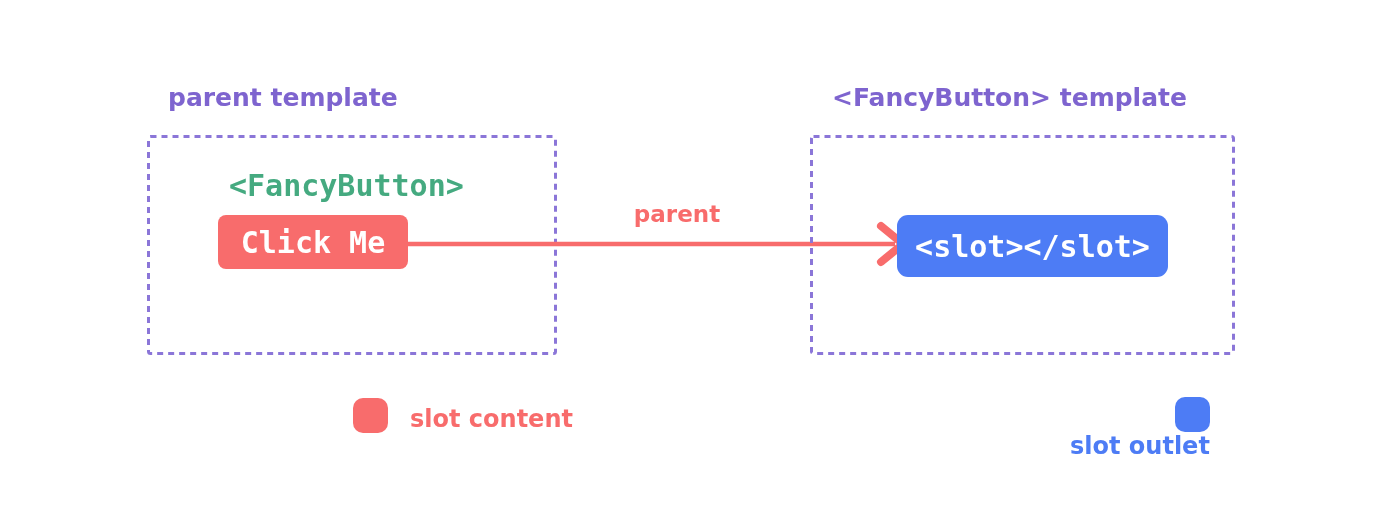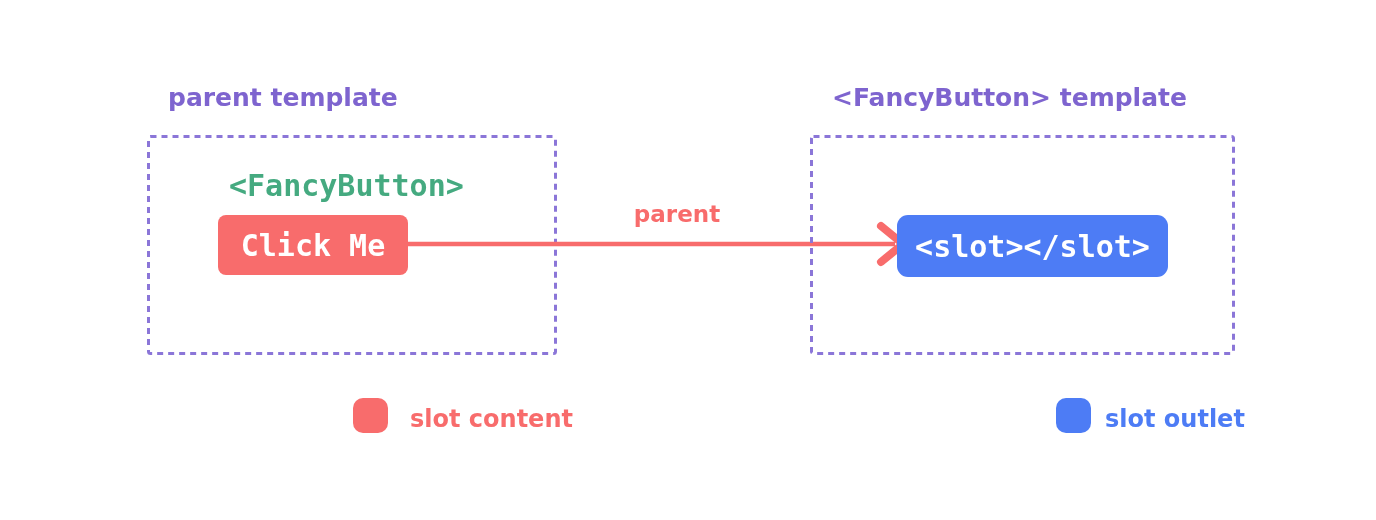--- a/index.html
+++ b/index.html
@@ -43,21 +43,21 @@
     display: flex;
     align-items: center;
     justify-content: center;
     font-family: "DejaVu Sans Mono", "Liberation Mono", monospace;
     font-weight: bold;
     font-size: 30px;
     color: #ffffff;
     white-space: nowrap;
   }
   .red-button {
-    left: 218px; top: 215px; width: 190px; height: 60px;
+    left: 218px; top: 215px; width: 190px; height: 54px;
     background: var(--red);
     border-radius: 8px;
   }
   .slot-box {
     left: 897px; top: 215px; width: 271px; height: 62px;
     background: var(--blue);
     border-radius: 11px;
   }
   .arrow-svg { position: absolute; left: 405px; top: 219px; }
   .arrow-line { stroke: var(--red); stroke-width: 4.5; }
@@ -74,21 +74,21 @@
     color: var(--red);
   }
   .legend {
     position: absolute;
     top: 397px;
     display: flex;
     align-items: flex-end;
     height: 36px;
   }
   .legend-content { left: 353px; }
-  .legend-outlet { left: 1056px; }
+  .legend-outlet { left: 1056px; flex-direction: column; }
   .swatch {
     width: 35px; height: 35px;
     border-radius: 10px;
     flex: 0 0 auto;
   }
   .legend-label {
     font-weight: bold;
     font-size: 24px;
     white-space: nowrap;
   }

